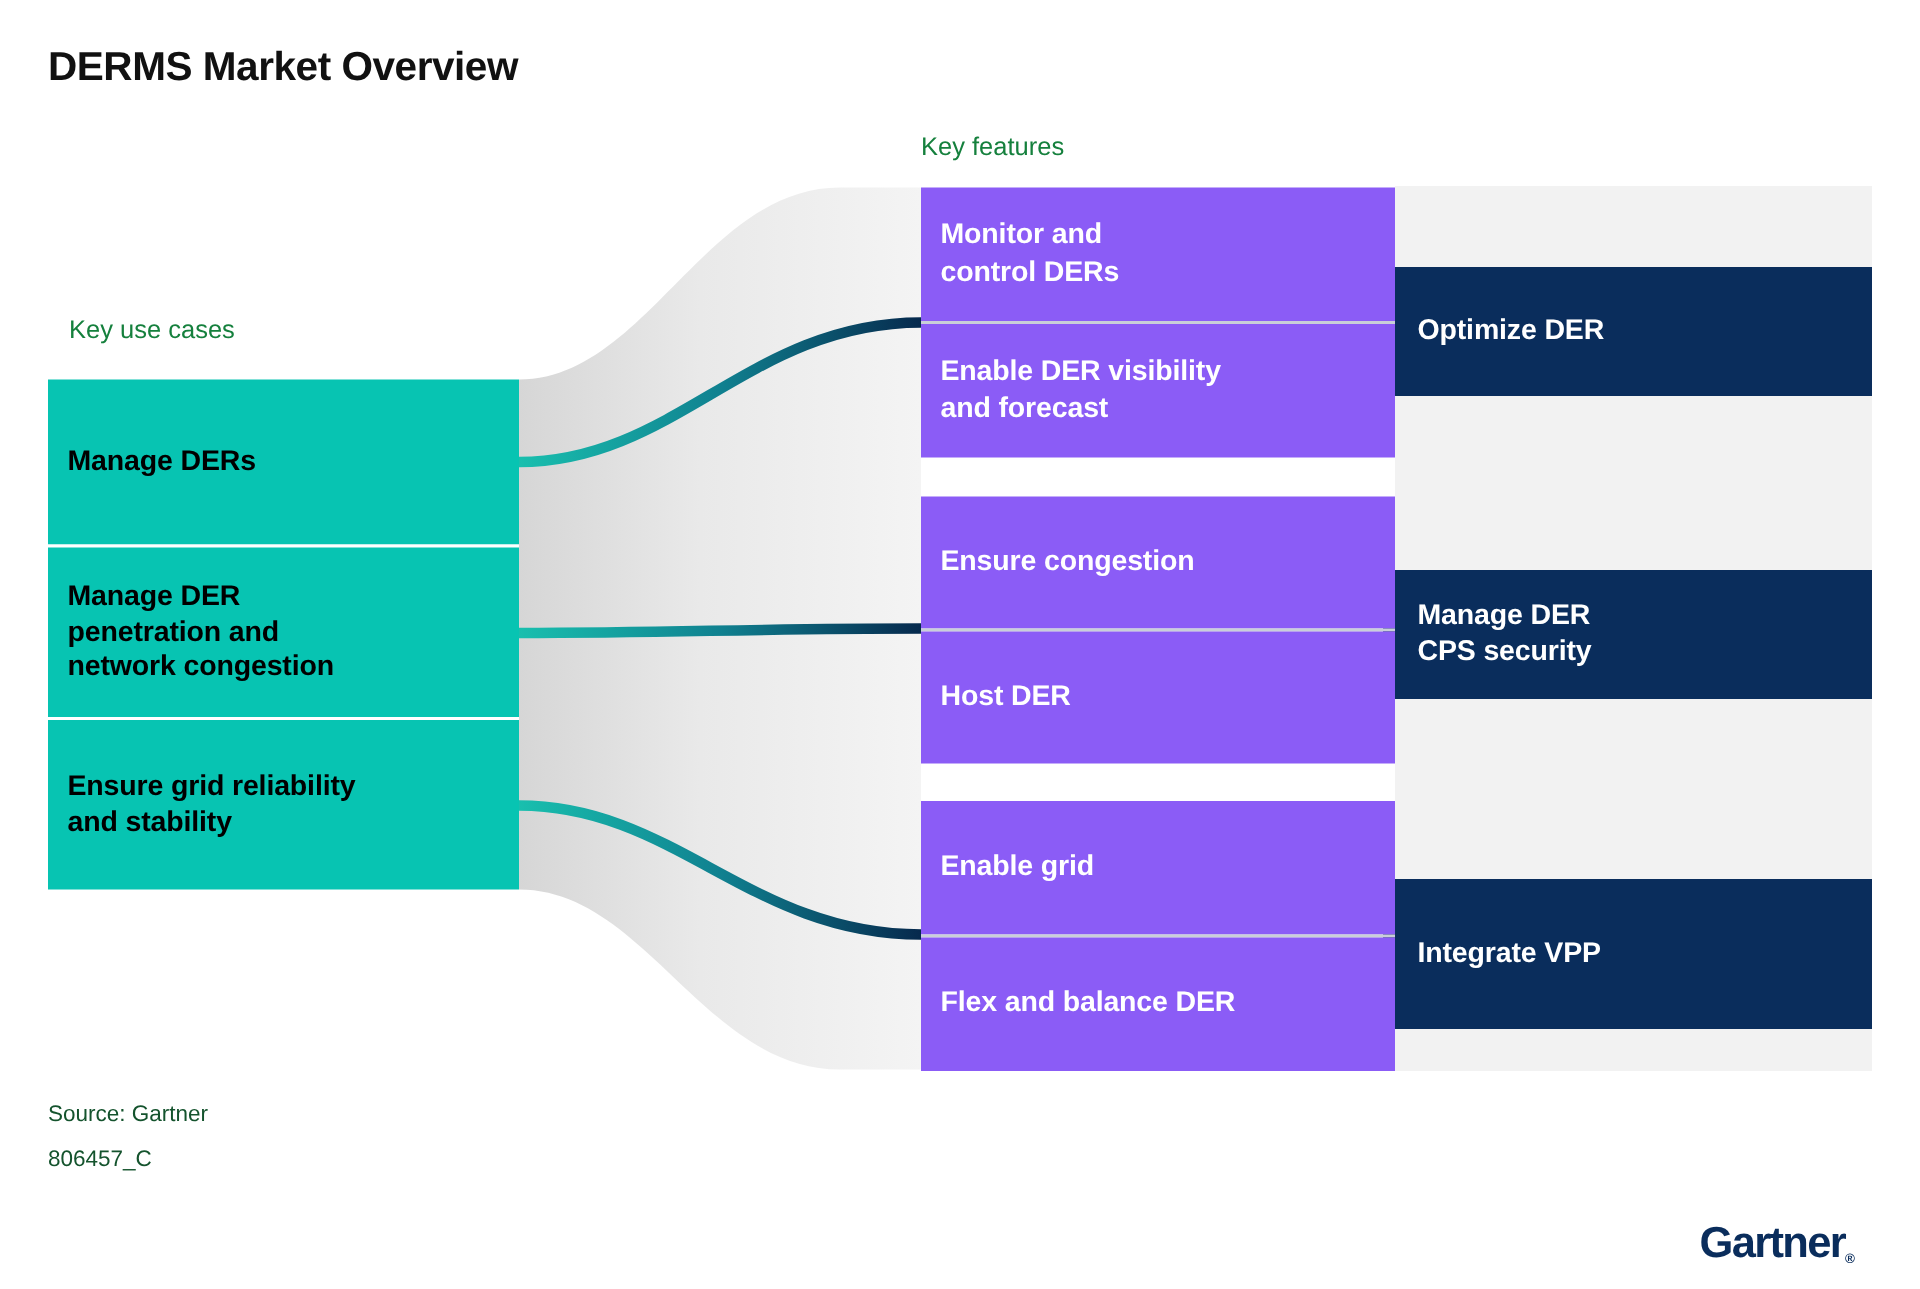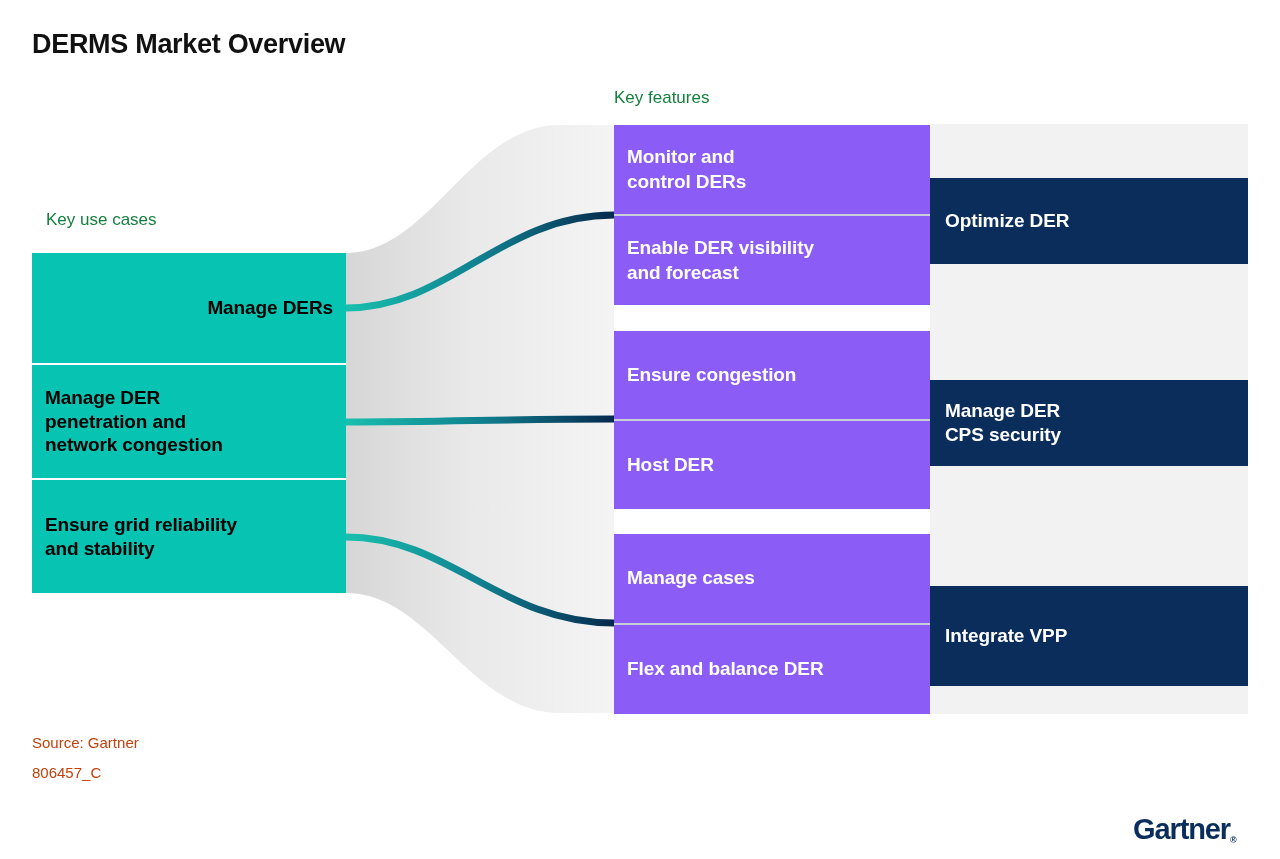--- a/index.html
+++ b/index.html
@@ -123,21 +123,21 @@
     background: #ffffff;
   }
   .divider-mid { left: 614px; width: 316px; }
   .divider-left { left: 32px; width: 314px; }
 
   
   .footer-text {
     position: absolute;
     left: 32px;
     font-size: 15px;
-    color: #c2410c;
+    color: #14532d;
     line-height: 1.2;
   }
   #source-line { top: 734px; }
   #chart-id { top: 764px; }
 
   
   #gartner-logo {
     position: absolute;
     left: 1133px;
     top: 814px;
@@ -194,21 +194,21 @@
   <path fill="none" stroke="#0a2d5c" stroke-width="6" d="M 922,215 L 936,215"></path>
   <path fill="none" stroke="#0a2d5c" stroke-width="6" d="M 922,419 L 936,419"></path>
   <path fill="none" stroke="#0a2d5c" stroke-width="6" d="M 922,623 L 936,623"></path>
 </svg>
 
 <div id="right-panel"></div>
 
 <div class="col-heading" id="heading-use-cases">Key use cases</div>
 <div class="col-heading" id="heading-key-features">Key features</div>
 
-<div class="box box-teal" style="top:253px; height:110px;text-align:right;">
+<div class="box box-teal" style="top:253px; height:110px;">
   <span class="box-label">Manage DERs</span>
 </div>
 <div class="divider divider-left" style="top:363px;"></div>
 
 <div class="box box-teal" style="top:365px; height:113px;">
   <span class="box-label">Manage DER
 penetration and
 network congestion</span>
 </div>
 <div class="divider divider-left" style="top:478px;"></div>
@@ -230,21 +230,21 @@
 
 <div class="box box-navy-mid" style="top:331px; height:88px;">
   <span class="box-label">Ensure congestion</span>
 </div>
 <div class="divider divider-mid" style="top:419px; background:#c9cfd8;"></div>
 <div class="box box-navy-mid" style="top:421px; height:88px;">
   <span class="box-label">Host DER</span>
 </div>
 
 <div class="box box-navy-mid" style="top:534px; height:89px;">
-  <span class="box-label">Manage cases</span>
+  <span class="box-label">Enable grid</span>
 </div>
 <div class="divider divider-mid" style="top:623px; background:#c9cfd8;"></div>
 <div class="box box-navy-mid" style="top:625px; height:89px;">
   <span class="box-label">Flex and balance DER</span>
 </div>
 
 <div class="box box-navy-right" style="top:178px; height:86px;">
   <span class="box-label">Optimize DER</span>
 </div>
 <div class="box box-navy-right" style="top:380px; height:86px;">

